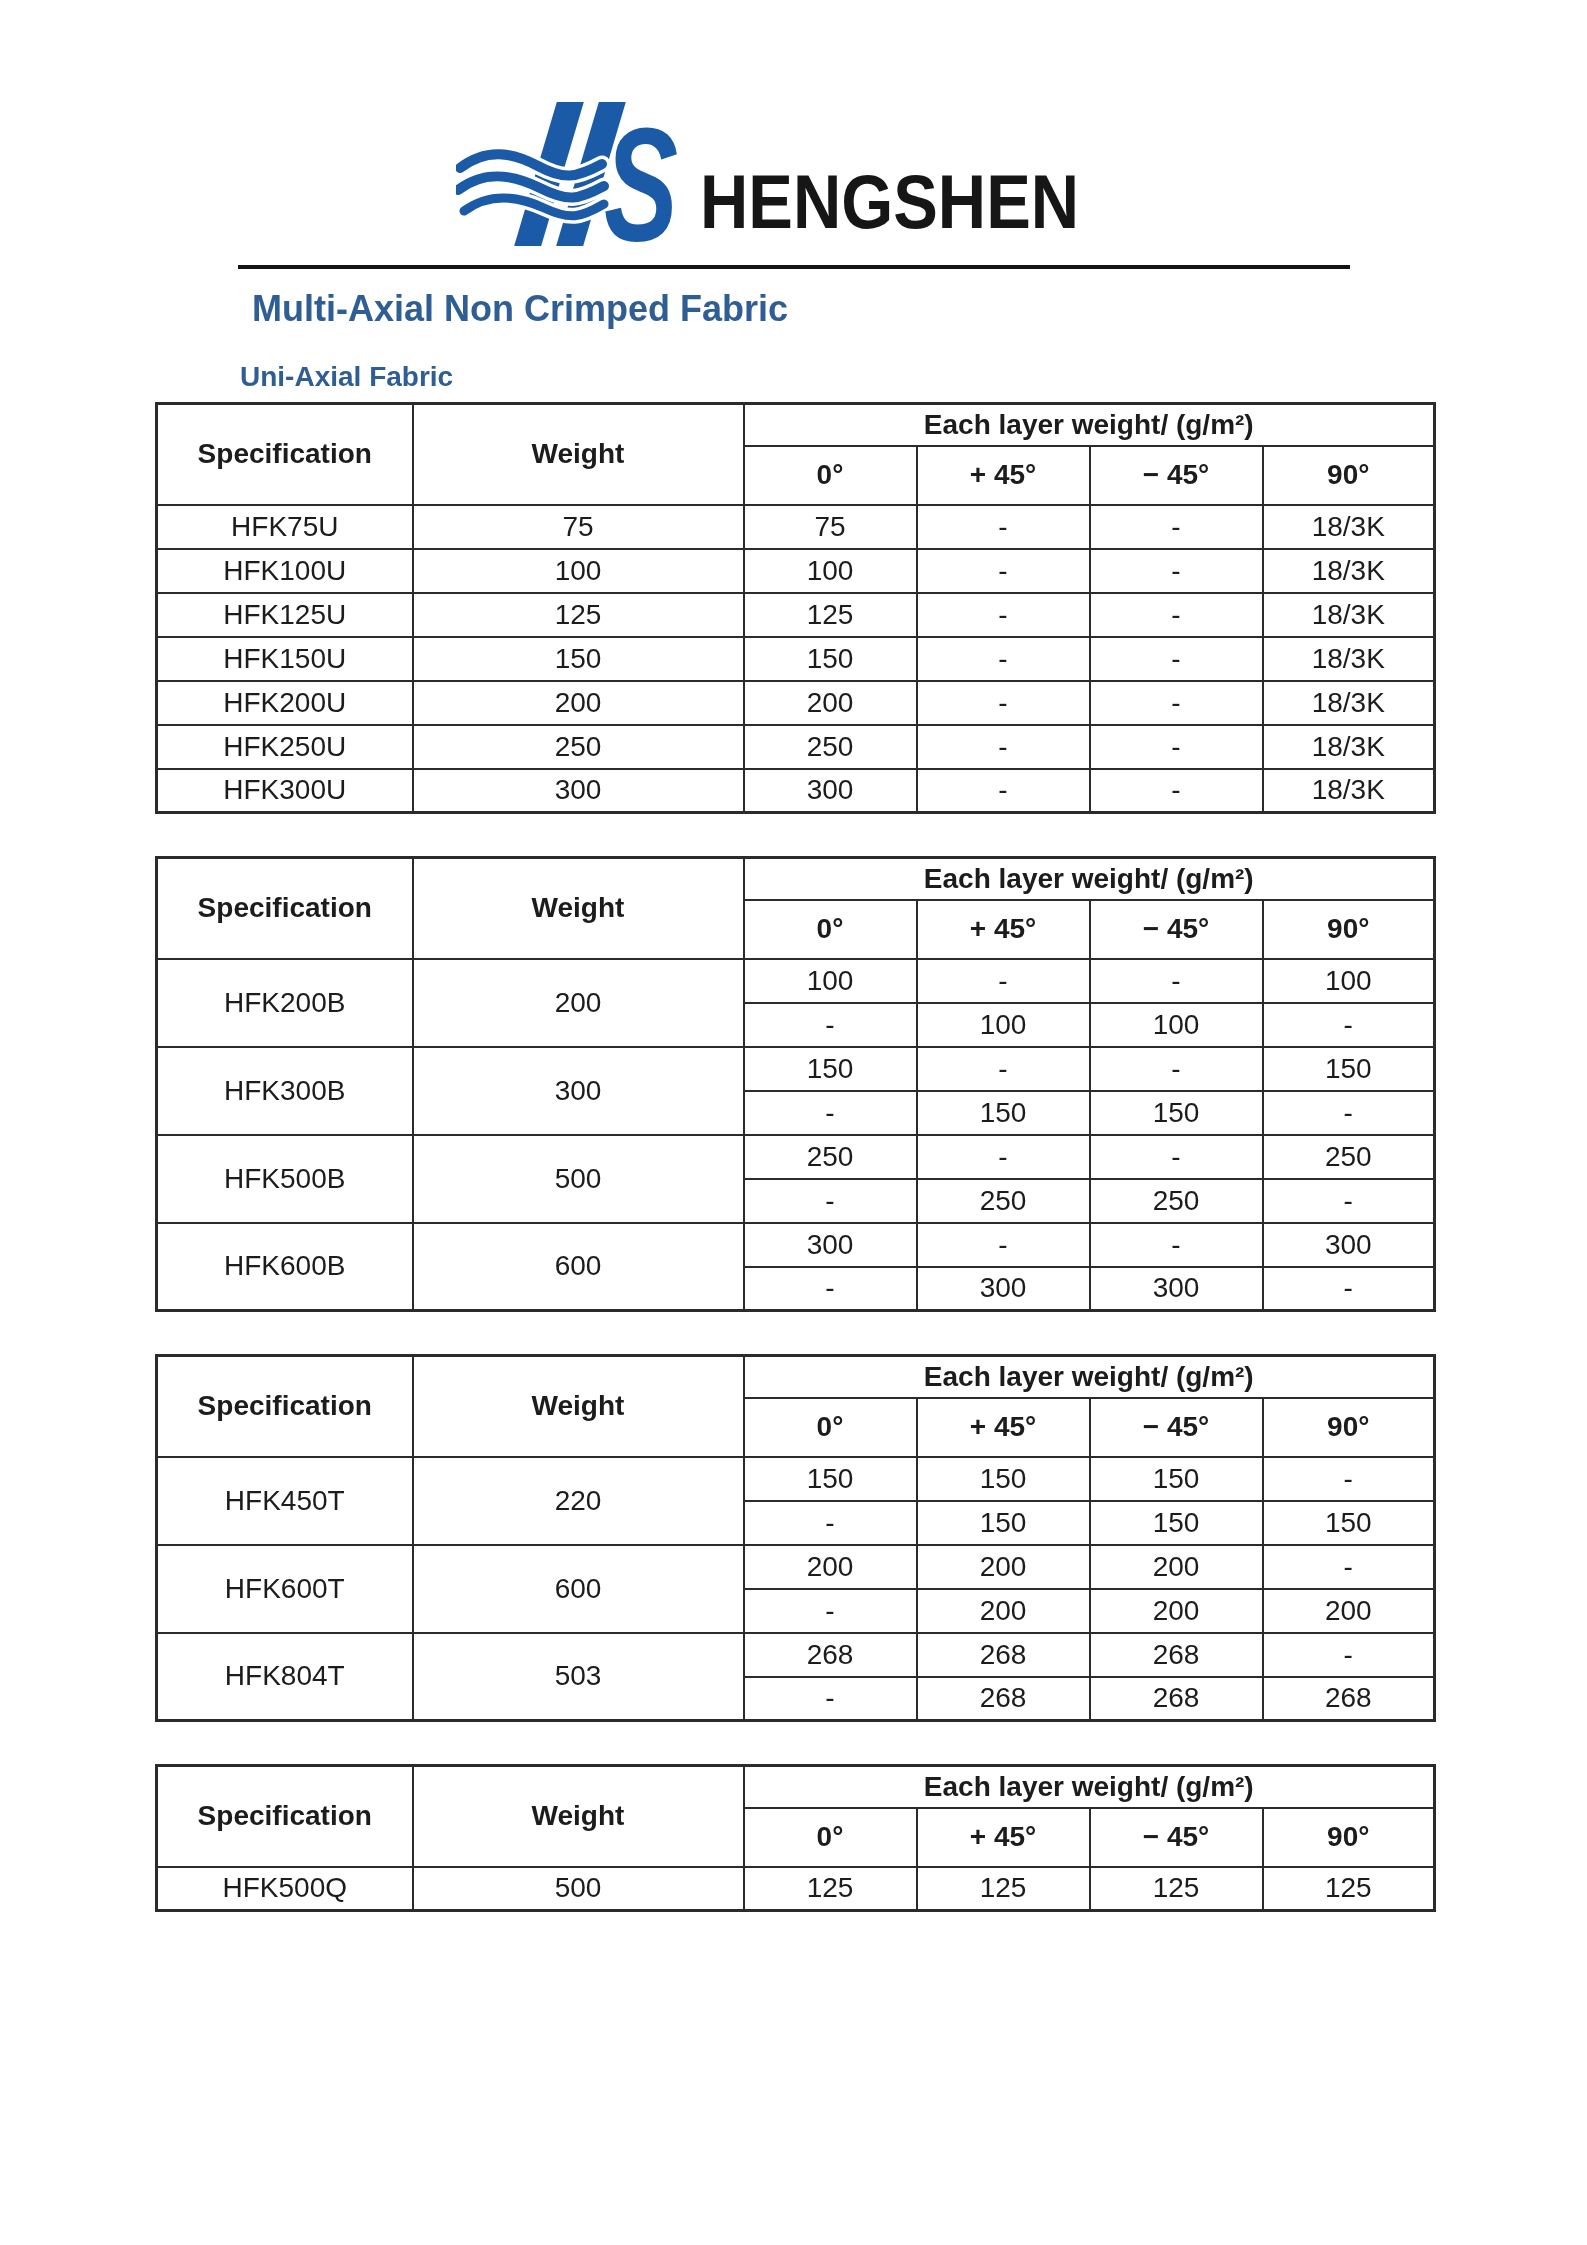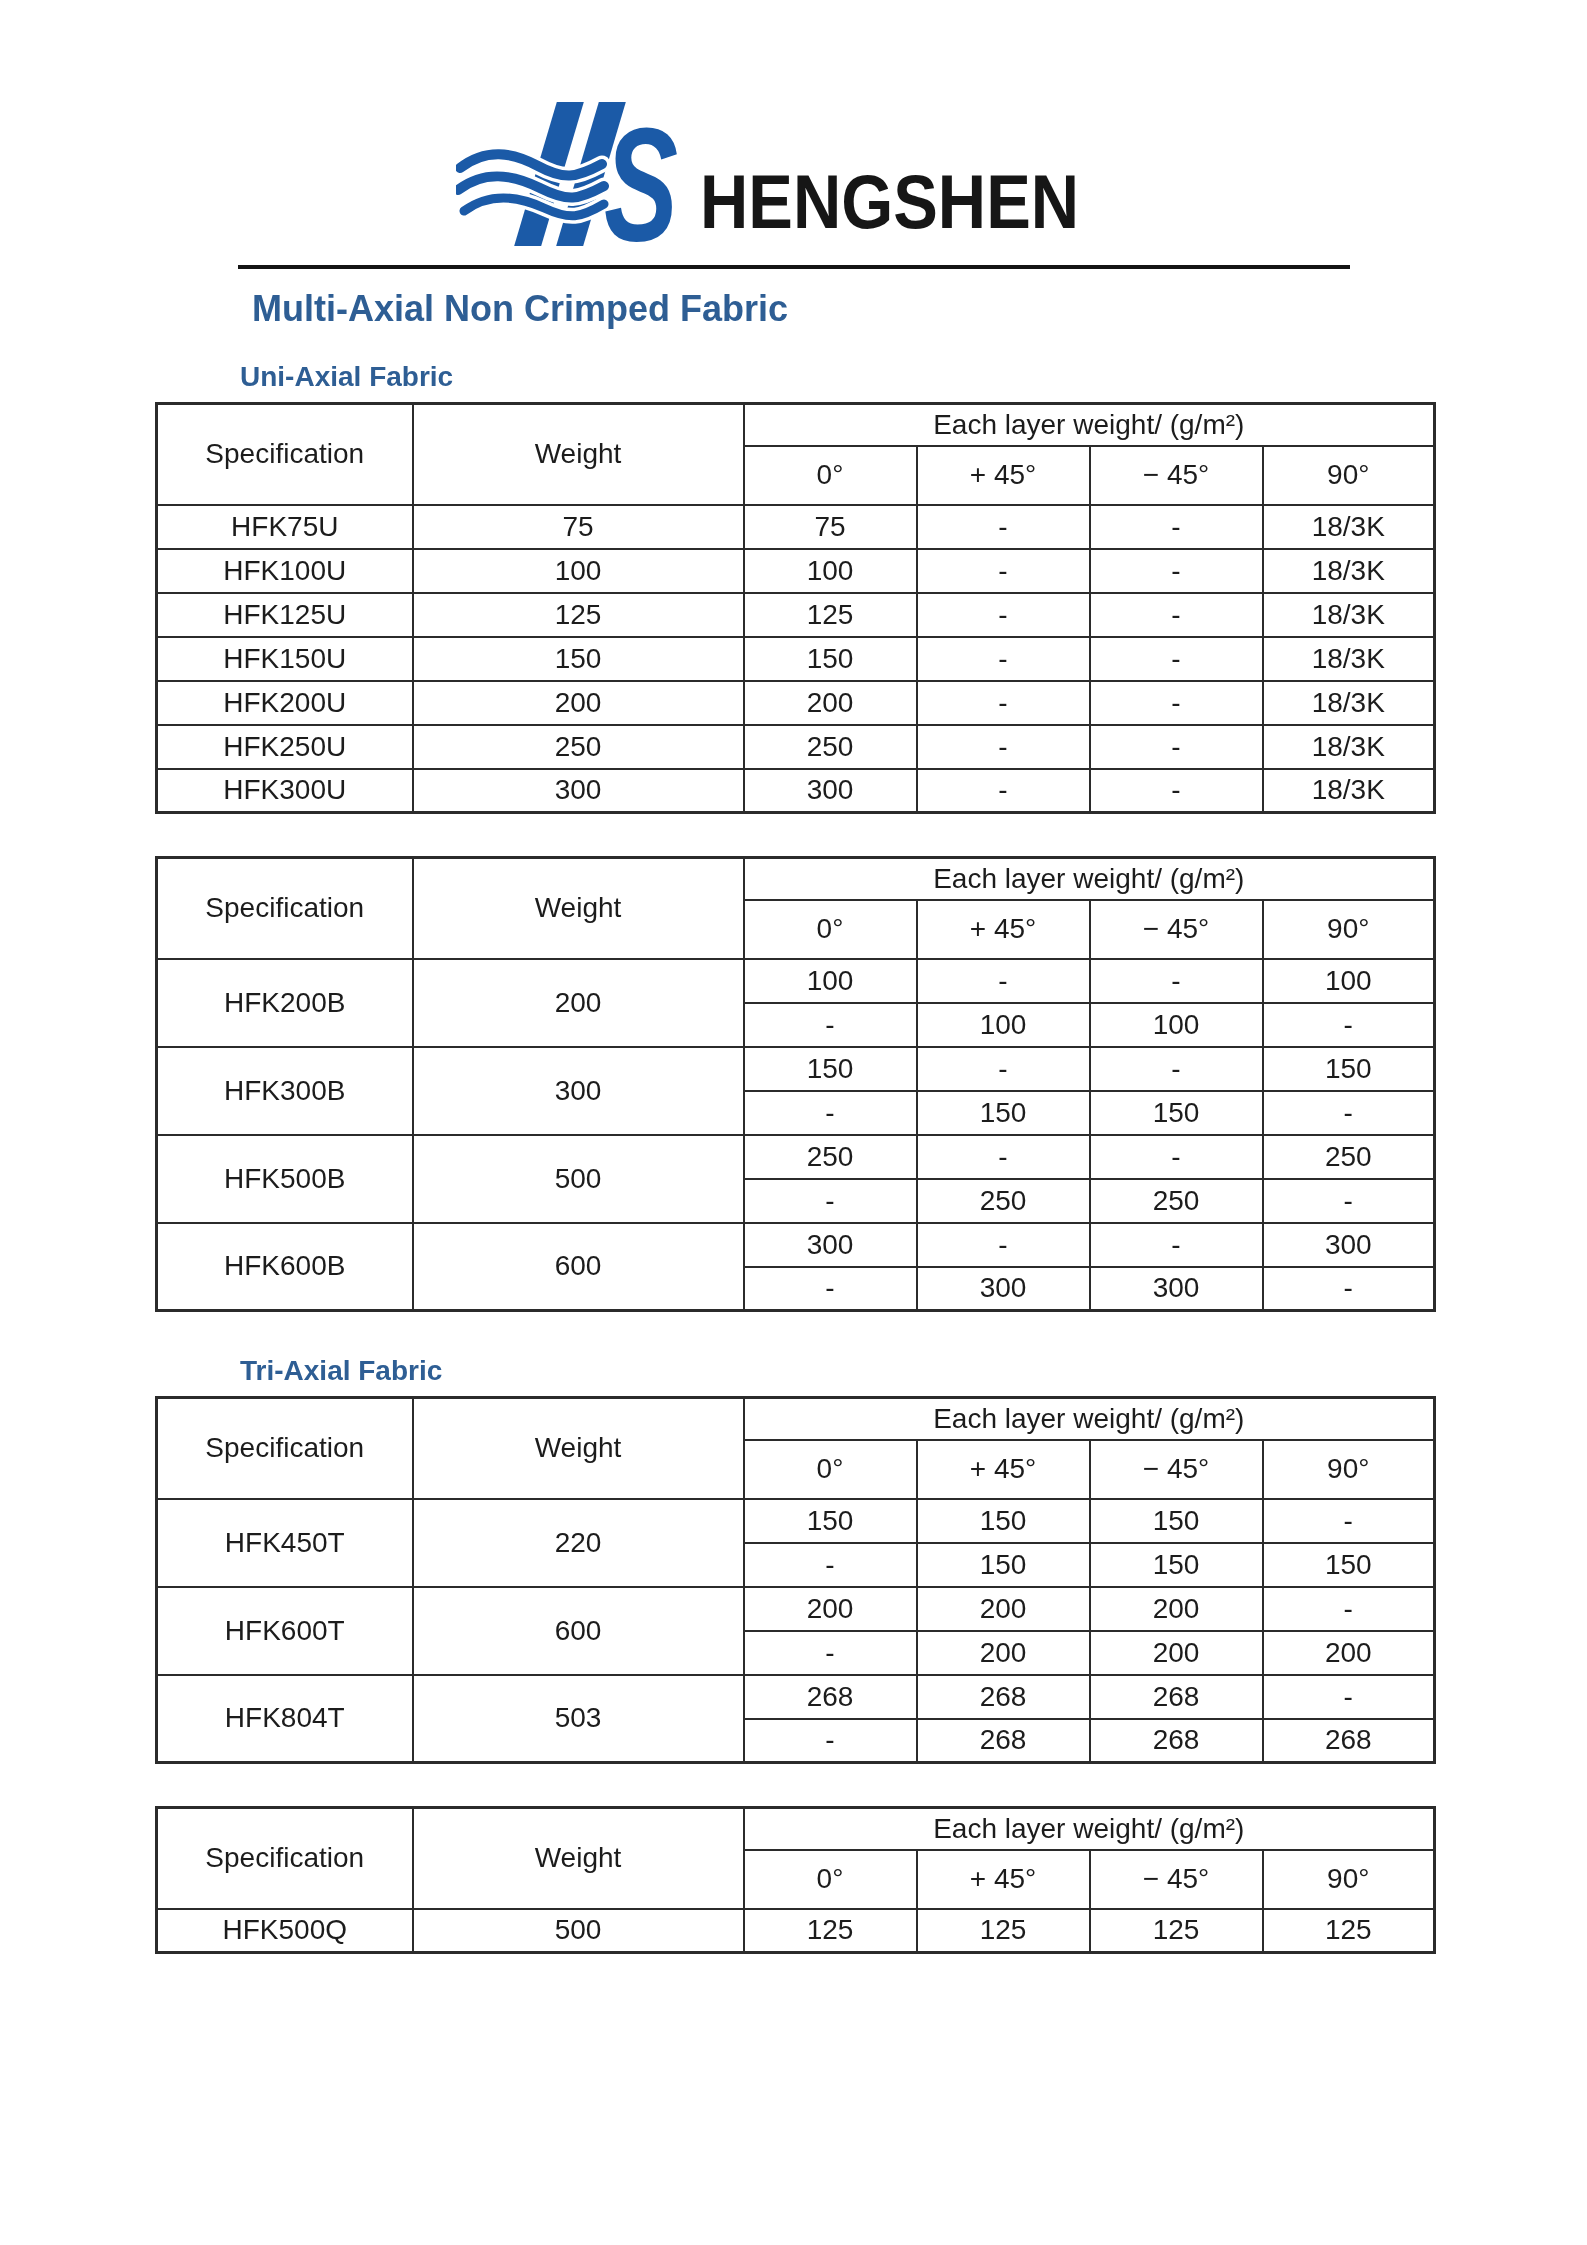--- a/index.html
+++ b/index.html
@@ -70,21 +70,21 @@
   }
   table.spec-table th, table.spec-table td {
     border:2px solid var(--border-color, #2b2b2b);
     text-align:center;
     vertical-align:middle;
     font-size:28px;
     padding:0;
     overflow:hidden;
     color:#1c1c1c;
   }
-  table.spec-table th { font-weight:normal; }
+  table.spec-table th { font-weight:bold; }
   table.spec-table td { font-weight:normal; }
   tr.hrow1 { height:42px; }
   tr.hrow2 { height:59px; }
   table.spec-table tbody tr { height:44px;padding-left:29px; }
 </style>
 </head>
 <body>
 
 <div class="page">
 
@@ -268,21 +268,20 @@
             <td>300</td>
           </tr>
           <tr>
             <td>-</td>
             <td>300</td>
             <td>300</td>
             <td>-</td>
           </tr>
         </tbody>
       </table>
-      <h2 class="section-heading">Tri-Axial Fabric</h2>
       <table class="spec-table">
         <colgroup>
           <col style="width: 256px;">
           <col style="width: 331px;">
           <col style="width: 173px;">
           <col style="width: 173px;">
           <col style="width: 173px;">
           <col style="width: 172px;">
         </colgroup>
         <thead>

